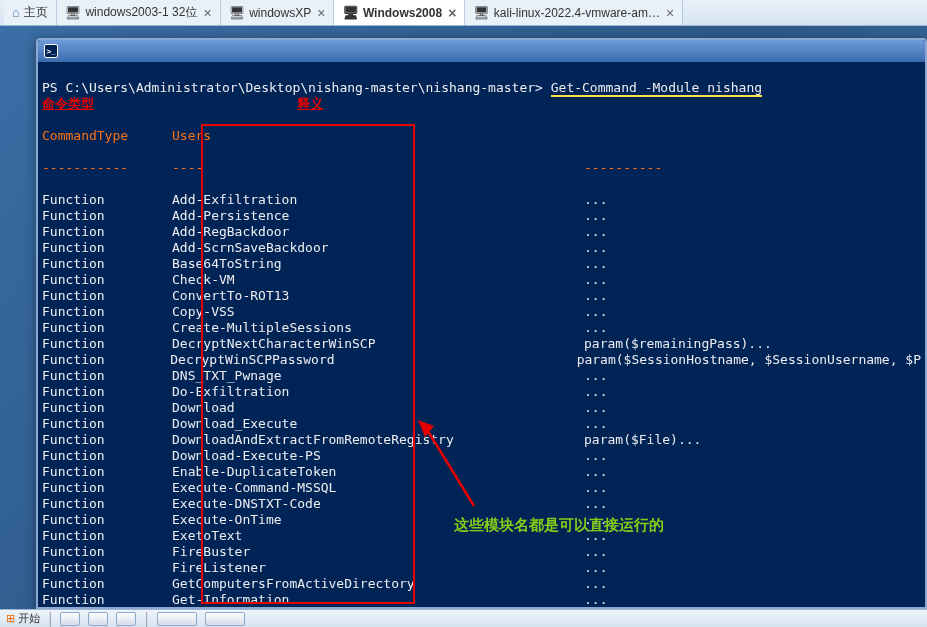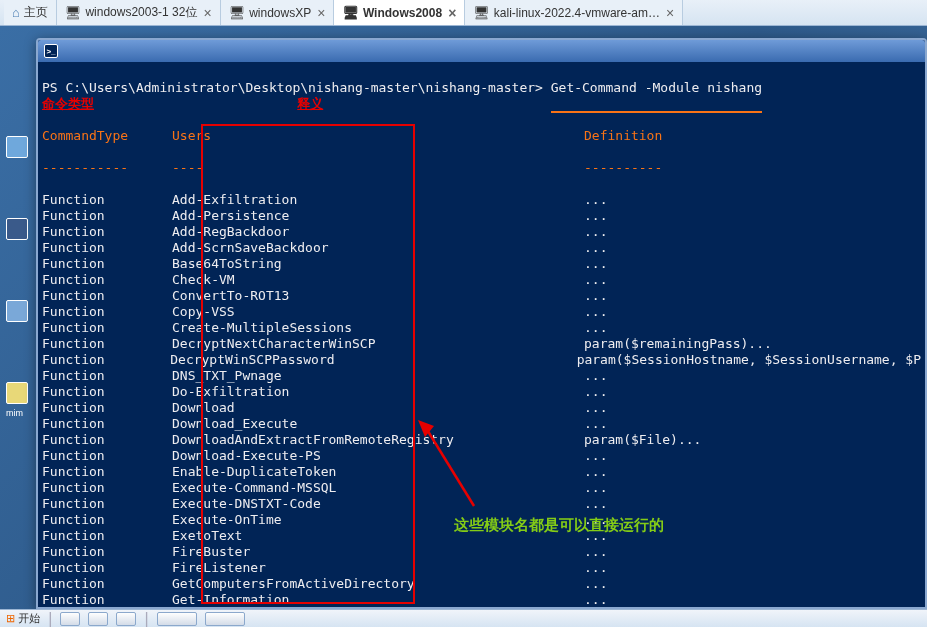--- a/index.html
+++ b/index.html
@@ -89,22 +89,22 @@
   font-family: "NSimSun", "SimSun", Consolas, monospace;
   font-size: 13px;
   color: #eeedf0;
   line-height: 16px;
   overflow: hidden;
   white-space: pre;
 }
 .prompt-line { color: #eeedf0; }
 .cmd { color: #eeedf0; }
 .underline {
-  border-bottom: 2px solid #f97316;
-  padding-bottom: 16px;
+  border-bottom: 2px solid #fde047;
+  padding-bottom: 0px;
 }
 
 .ann-hdr { color: #e60000; font-weight: bold; text-decoration: underline; }
 .col-header { color: #f97316; }
 .row { display: flex; }
 .c1 { width: 130px; }
 .c2 { width: 412px; }
 .c3 { flex: 1; }
 
 .red-box {
@@ -205,36 +205,29 @@
     </div>
     <div class="tab">
       <span class="icon">🖥</span>
       <span>kali-linux-2022.4-vmware-am…</span>
       <span class="close">×</span>
     </div>
   </div>
 
 <div class="desktop">
 
-  <div class="desktop-icons">
-    <div class="desk-ic"></div>
-    <div class="desk-ic" style="background:#3a5a8a"></div>
-    <div class="desk-ic" style="background:#7aa8d8"></div>
-    <div class="desk-ic" style="background:#e8d878"></div>
-    <div style="font-size:9px;color:#fff;margin-top:-56px">mim</div>
-  </div>
 
   <div class="ps-window">
     <div class="titlebar">
       <span class="ps-icon">&gt;_</span>
     </div>
     <div class="terminal">
 <span class="prompt-line"><span>PS C:\Users\Administrator\Desktop\nishang-master\nishang-master&gt;</span> <span class="cmd underline">Get-Command -Module nishang</span></span>
 <span class="row"><span class="c1 ann-hdr">命令类型</span><span class="c3">                <span class="ann-hdr">释义</span></span></span>
-<span class="row col-header"><span class="c1">CommandType</span><span class="c2">Users</span><span class="c3">Definition</span></span>
+<span class="row col-header"><span class="c1">CommandType</span><span class="c2">Users</span></span>
 <span class="row col-header"><span class="c1">-----------</span><span class="c2">----</span><span class="c3">----------</span></span>
 <div id="rows"><div class="row"><span class="c1">Function</span><span class="c2">Add-Exfiltration</span><span class="c3">...</span></div><div class="row"><span class="c1">Function</span><span class="c2">Add-Persistence</span><span class="c3">...</span></div><div class="row"><span class="c1">Function</span><span class="c2">Add-RegBackdoor</span><span class="c3">...</span></div><div class="row"><span class="c1">Function</span><span class="c2">Add-ScrnSaveBackdoor</span><span class="c3">...</span></div><div class="row"><span class="c1">Function</span><span class="c2">Base64ToString</span><span class="c3">...</span></div><div class="row"><span class="c1">Function</span><span class="c2">Check-VM</span><span class="c3">...</span></div><div class="row"><span class="c1">Function</span><span class="c2">ConvertTo-ROT13</span><span class="c3">...</span></div><div class="row"><span class="c1">Function</span><span class="c2">Copy-VSS</span><span class="c3">...</span></div><div class="row"><span class="c1">Function</span><span class="c2">Create-MultipleSessions</span><span class="c3">...</span></div><div class="row"><span class="c1">Function</span><span class="c2">DecryptNextCharacterWinSCP</span><span class="c3">param($remainingPass)...</span></div><div class="row"><span class="c1">Function</span><span class="c2">DecryptWinSCPPassword</span><span class="c3">param($SessionHostname, $SessionUsername, $P</span></div><div class="row"><span class="c1">Function</span><span class="c2">DNS_TXT_Pwnage</span><span class="c3">...</span></div><div class="row"><span class="c1">Function</span><span class="c2">Do-Exfiltration</span><span class="c3">...</span></div><div class="row"><span class="c1">Function</span><span class="c2">Download</span><span class="c3">...</span></div><div class="row"><span class="c1">Function</span><span class="c2">Download_Execute</span><span class="c3">...</span></div><div class="row"><span class="c1">Function</span><span class="c2">DownloadAndExtractFromRemoteRegistry</span><span class="c3">param($File)...</span></div><div class="row"><span class="c1">Function</span><span class="c2">Download-Execute-PS</span><span class="c3">...</span></div><div class="row"><span class="c1">Function</span><span class="c2">Enable-DuplicateToken</span><span class="c3">...</span></div><div class="row"><span class="c1">Function</span><span class="c2">Execute-Command-MSSQL</span><span class="c3">...</span></div><div class="row"><span class="c1">Function</span><span class="c2">Execute-DNSTXT-Code</span><span class="c3">...</span></div><div class="row"><span class="c1">Function</span><span class="c2">Execute-OnTime</span><span class="c3">...</span></div><div class="row"><span class="c1">Function</span><span class="c2">ExetoText</span><span class="c3">...</span></div><div class="row"><span class="c1">Function</span><span class="c2">FireBuster</span><span class="c3">...</span></div><div class="row"><span class="c1">Function</span><span class="c2">FireListener</span><span class="c3">...</span></div><div class="row"><span class="c1">Function</span><span class="c2">GetComputersFromActiveDirectory</span><span class="c3">...</span></div><div class="row"><span class="c1">Function</span><span class="c2">Get-Information</span><span class="c3">...</span></div></div>
     </div>
     <div class="red-box"></div>
     <svg class="arrow" viewBox="0 0 60 90">
       <line x1="56" y1="86" x2="8" y2="8" stroke="#e60000" stroke-width="2.5"></line>
       <polygon points="0,0 16,6 7,17" fill="#e60000"></polygon>
     </svg>
     <div class="ann-center">这些模块名都是可以直接运行的</div>
   </div>

